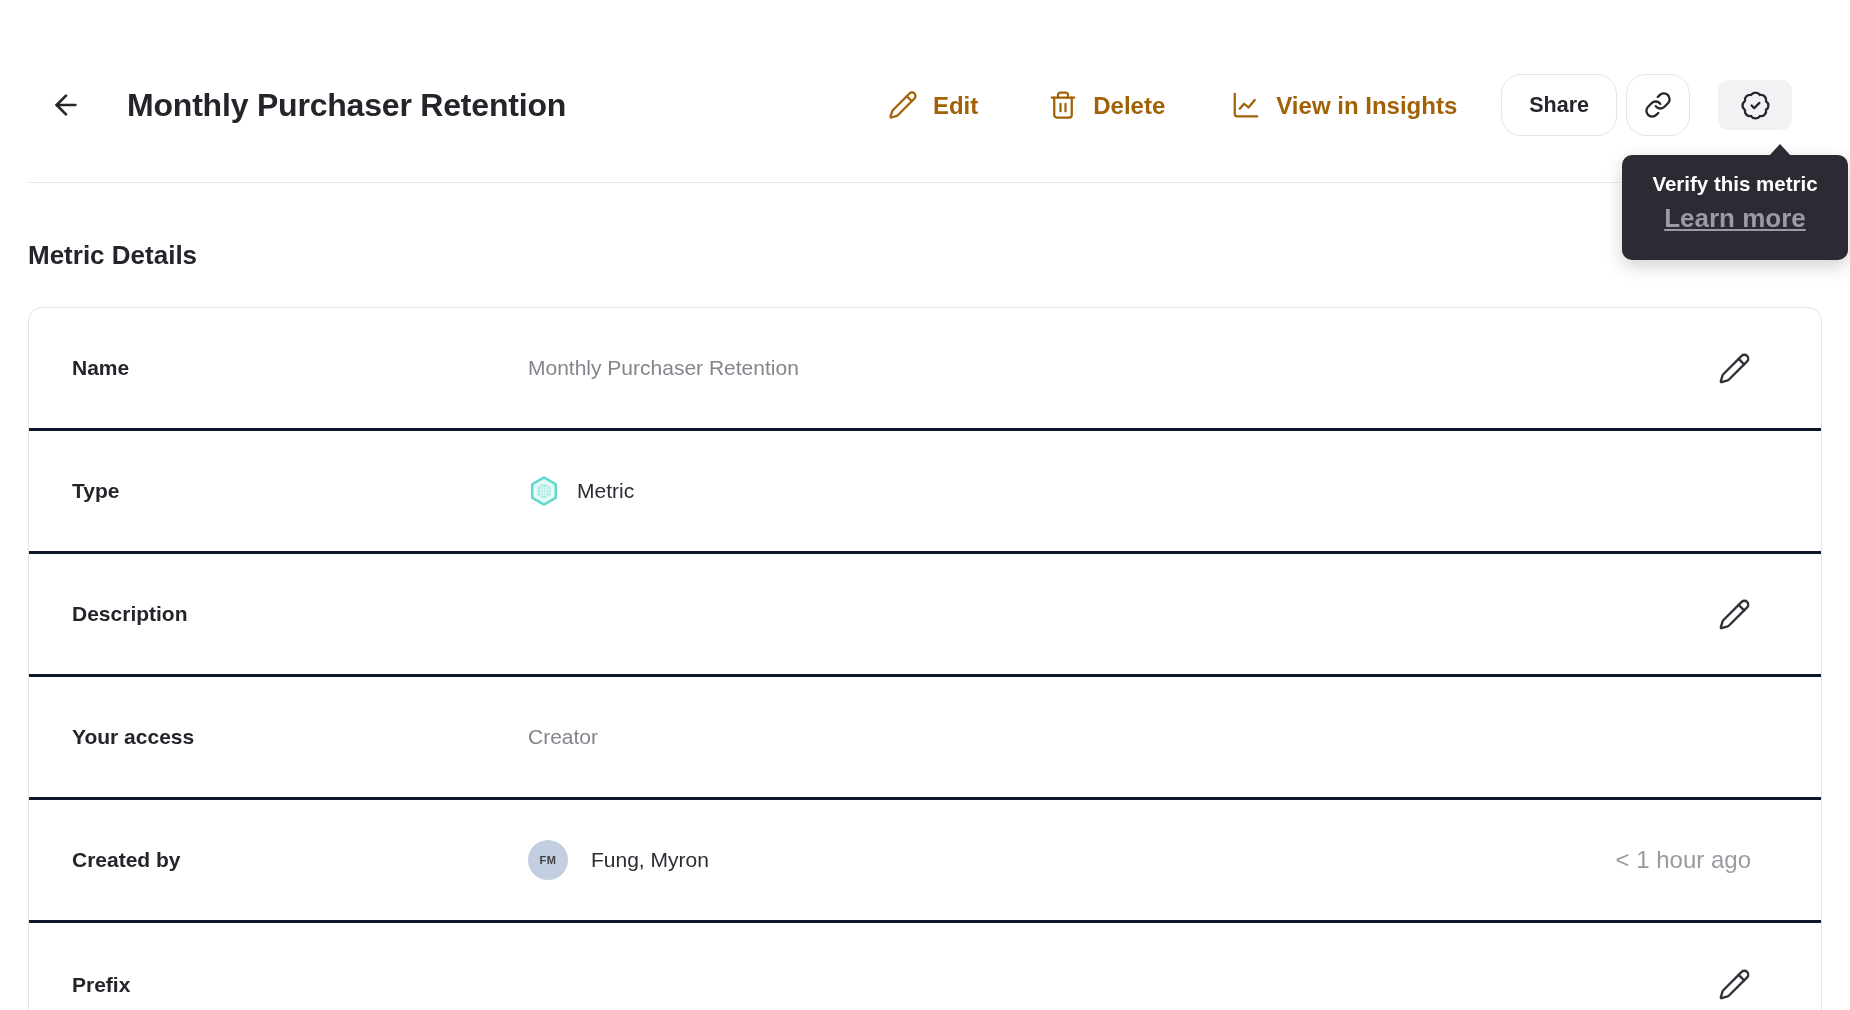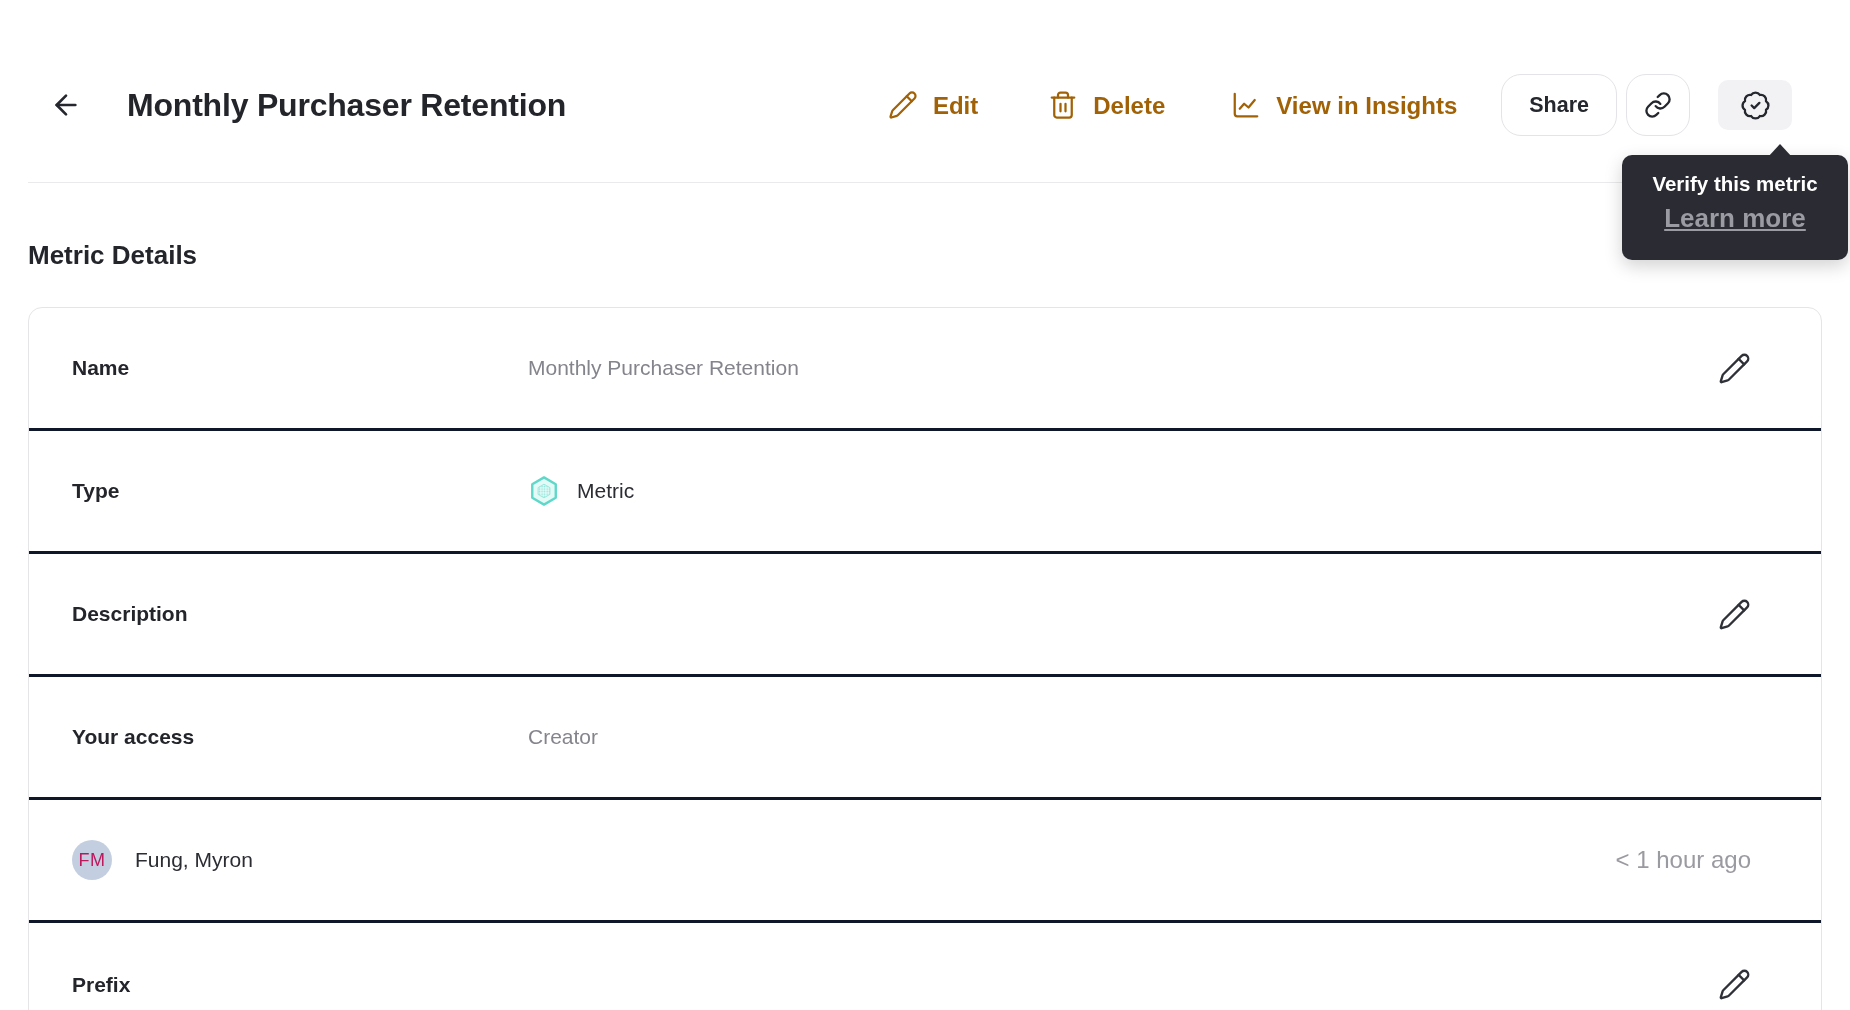--- a/index.html
+++ b/index.html
@@ -57,21 +57,21 @@
 
   .card { margin:35px 28px 0; border:1px solid #e5e5e8; border-radius:14px; background:#ffffff; overflow:hidden; }
   .row { height:123px; display:flex; align-items:center; padding:0 70px 0 43px; border-bottom:3px solid #0f172a; }
   .row:last-child { border-bottom:none; }
   .row-label { width:456px; flex-shrink:0; font-size:21px; font-weight:600; color:#23252b; }
   .row-value { flex:1; display:flex; align-items:center; font-size:21px; color:#84848c; min-width:0; }
   .row-value.dark { color:#2b2d33; }
   .hex-icon { width:32px; height:32px; margin-right:17px; flex-shrink:0; }
   .avatar {
     width:40px; height:40px; border-radius:50%; background:#c3cfe0; flex-shrink:0;
-    color:#be185d; font-size:18px; font-weight:400; letter-spacing:.5px;
+    color:#404040; font-size:11px; font-weight:700; letter-spacing:.5px;
     display:flex; align-items:center; justify-content:center; margin-right:23px;
   }
   .row-edit-btn { margin-left:auto; background:none; border:none; cursor:pointer; color:#2f3138; display:flex; }
   .row-edit-btn svg { width:33px; height:33px; }
   .timestamp { margin-left:auto; font-size:24px; color:#9a9aa1; white-space:nowrap; }
 </style>
 </head>
 <body>
 
 <div class="page">
@@ -198,20 +198,21 @@
         </span>
       </button>
     </div>
 
     <div class="row">
       <div class="row-label">Your access</div>
       <div class="row-value">Creator</div>
     </div>
 
     <div class="row">
+      <div class="row-label">Created by</div>
       <div class="row-value dark">
         <span class="avatar">FM</span>
         <span>Fung, Myron</span>
       </div>
       <div class="timestamp">&lt; 1 hour ago</div>
     </div>
 
     <div class="row">
       <div class="row-label">Prefix</div>
       <div class="row-value"></div>

